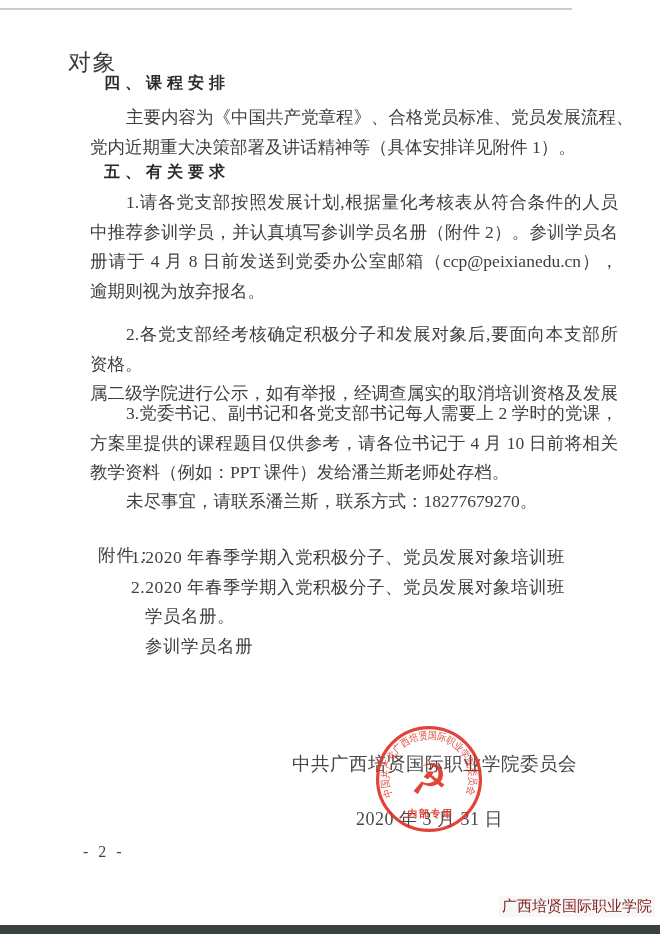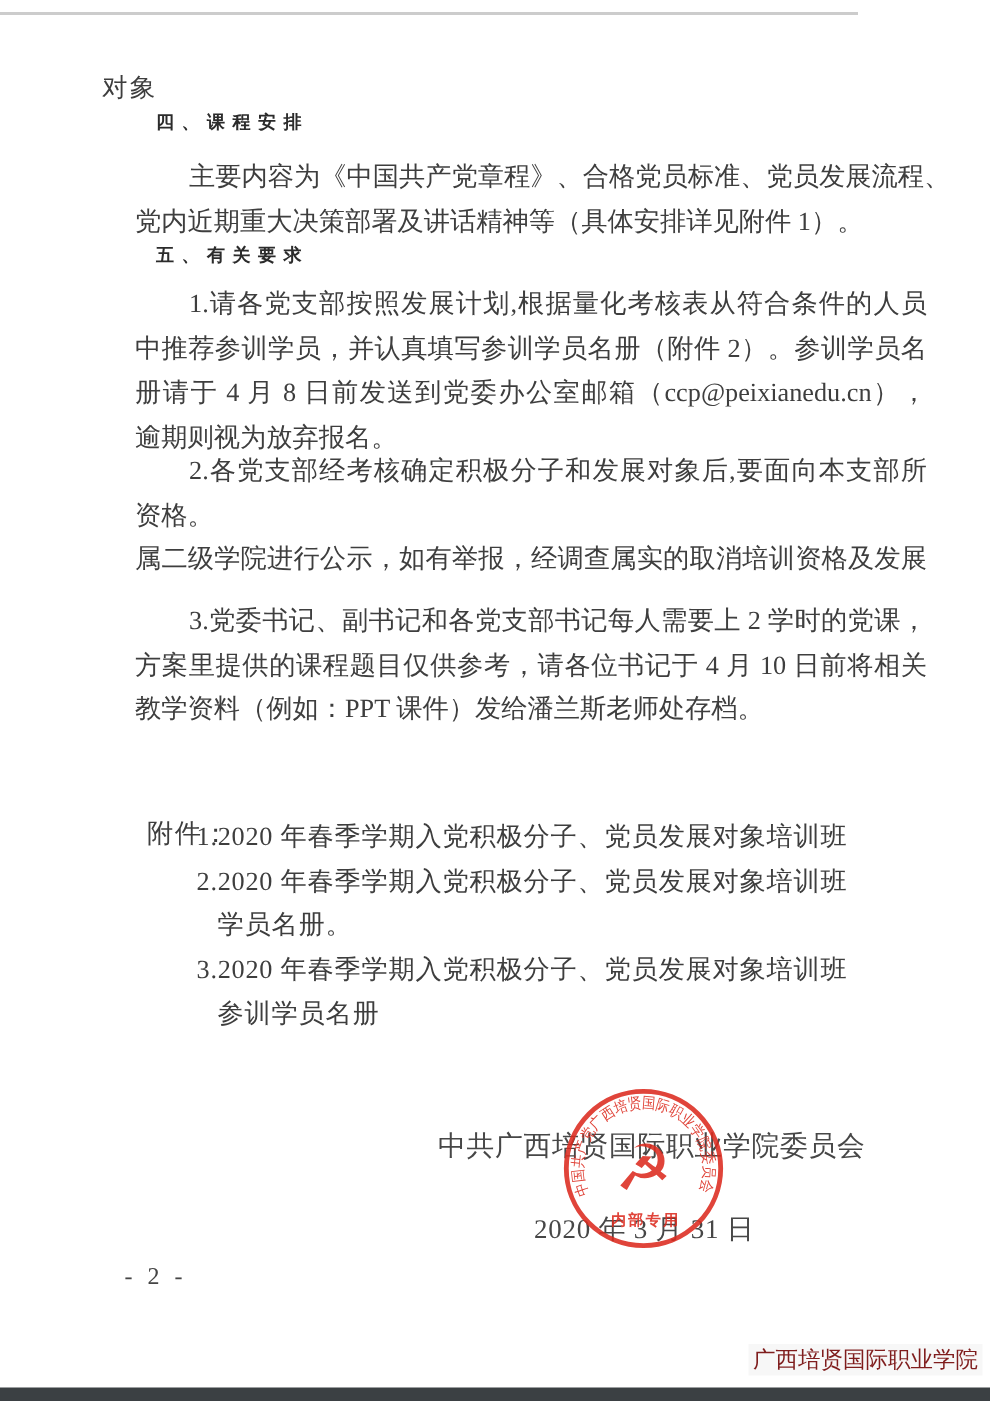--- a/index.html
+++ b/index.html
@@ -1,28 +1,28 @@
 <!DOCTYPE html>
 <html><head>
 <meta charset="utf-8">
 <style>
   html,body{margin:0;padding:0;background:#ffffff;}
   .page{position:relative;width:660px;height:934px;background:#ffffff;overflow:hidden;
         font-family:"Liberation Serif","DejaVu Serif",serif;color:#3e3e3e;}
   .topline{position:absolute;left:0;top:8px;width:572px;height:2px;background:#cccccc;}
   .bottombar{position:absolute;left:0;bottom:0;width:660px;height:9px;background:#3b4043;}
 
-  .carry{position:absolute;left:68px;top:47px;font-size:17px;letter-spacing:1.5px;}
+  .carry{position:absolute;left:68px;top:47px;font-size:23px;letter-spacing:1.5px;}
 
   .h{position:absolute;left:104px;font-family:"Liberation Sans","DejaVu Sans",sans-serif;
-     font-weight:700;font-size:12px;letter-spacing:5px;color:#2b2b2b;}
+     font-weight:700;font-size:16px;letter-spacing:5px;color:#2b2b2b;}
   .h4{top:73px;} .h5{top:162px;}
 
   .para{position:absolute;left:66px;width:528px;margin-left:24px;}
-  .p1{top:103px;} .p2{top:188px;} .p3{top:299px;} .p4{top:399px;} .p5{top:487px;}
+  .p1{top:103px;} .p2{top:188px;} .p3{top:320px;} .p4{top:399px;} .p5{top:487px;}
   .ln{height:29.5px;line-height:29.5px;font-size:17.5px;white-space:nowrap;
       text-align:justify;text-align-last:justify;}
   .ln.last{text-align-last:left;}
   .ln.ind{text-indent:36px;}
 
   .attach-label{position:absolute;left:98px;top:543px;font-size:17.5px;letter-spacing:1px;}
   .attach-items{position:absolute;left:131px;top:543px;}
   .attach-item .ln{text-align-last:left;letter-spacing:0.5px;}
   .attach-item .ln2{padding-left:14px;}
 
@@ -65,33 +65,35 @@
     <div class="ln last">资格。</div>
     <div class="ln">属二级学院进行公示，如有举报，经调查属实的取消培训资格及发展</div>
   </div>
 
   <div class="para p4">
     <div class="ln ind">3.党委书记、副书记和各党支部书记每人需要上 2 学时的党课，</div>
     <div class="ln">方案里提供的课程题目仅供参考，请各位书记于 4 月 10 日前将相关</div>
     <div class="ln last">教学资料（例如：PPT 课件）发给潘兰斯老师处存档。</div>
   </div>
 
+  <div class="para p5">
+    <div class="ln ind last">未尽事宜，请联系潘兰斯，联系方式：18277679270。</div>
+  </div>
 
   <div class="attach-label">附件：</div>
 
   <div class="attach-items">
     <div class="attach-item">
       <div class="ln">1.2020 年春季学期入党积极分子、党员发展对象培训班</div>
     </div>
     <div class="attach-item">
       <div class="ln">2.2020 年春季学期入党积极分子、党员发展对象培训班</div>
       <div class="ln ln2">学员名册。</div>
     </div>
     <div class="attach-item">
-      <div class="ln">3.2020 年春季学期入党积极分子、党员发展对象培训班</div>
       <div class="ln ln2">参训学员名册</div>
     </div>
   </div>
 
   <div class="committee">中共广西培贤国际职业学院委员会</div>
   <div class="date">2020 年 3 月 31 日</div>
 
   <svg class="seal" viewBox="0 0 113 113" aria-hidden="true">
     <circle cx="56.5" cy="56.5" r="51" fill="none" stroke="#dc2b1f" stroke-width="3.2"></circle>
     <path id="seal-ring-path" d="M20.25,73.4 A40,40 0 1 1 92.75,73.4" fill="none"></path>

